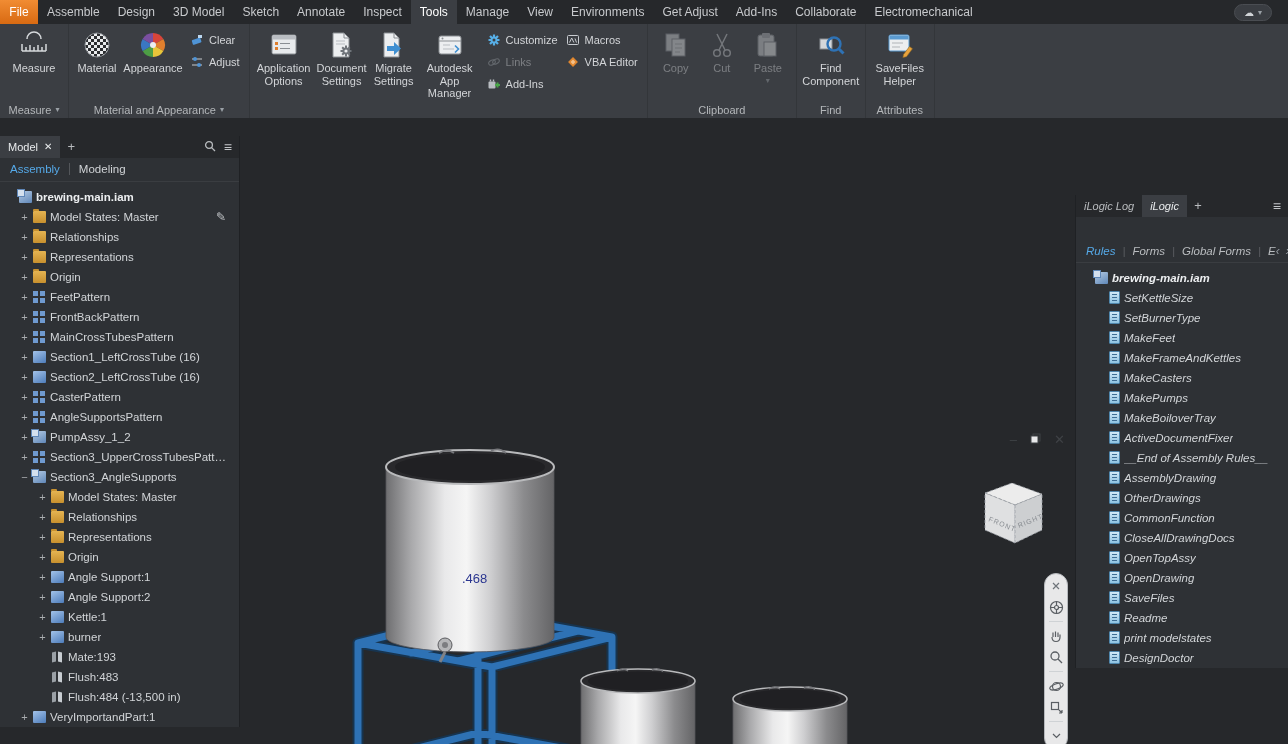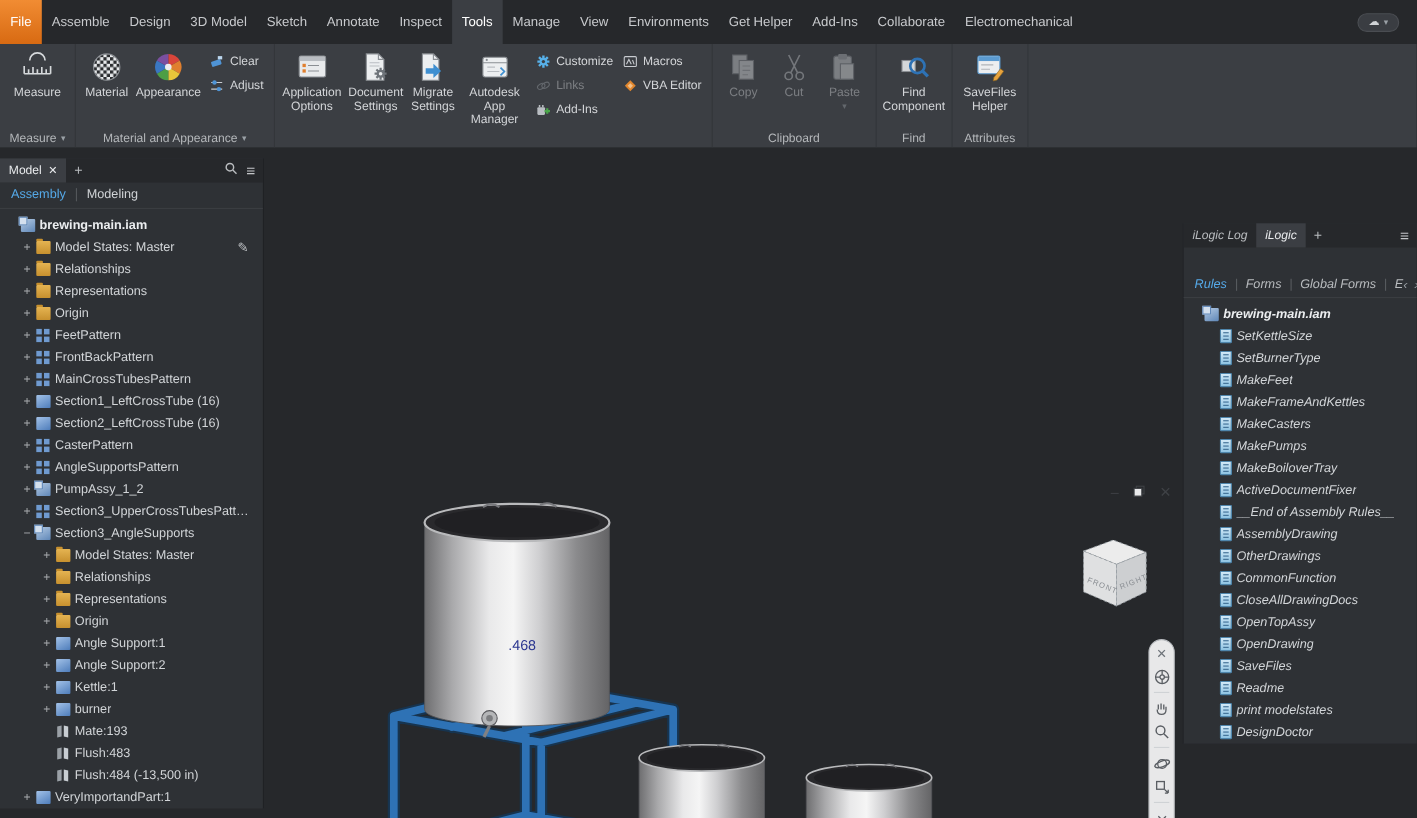--- a/index.html
+++ b/index.html
@@ -1,21 +1,21 @@
 <!DOCTYPE html>
 <html><head>
 <meta charset="utf-8">
 <style>
   * { box-sizing: border-box; margin: 0; padding: 0; }
   html,body { width:1288px; height:744px; overflow:hidden; }
   body { font-family:"Liberation Sans", sans-serif; background:#26282b; }
   .app { width:1288px; height:744px; display:flex; flex-direction:column; position:relative; overflow:hidden; }
 
   
-  .menubar { height:40px; background:#26282b; display:flex; align-items:stretch; font-size:12px; flex:none; }
+  .menubar { height:24px; background:#26282b; display:flex; align-items:stretch; font-size:12px; flex:none; }
   .file-tab { width:38px; background:linear-gradient(#f18c33,#d86a12); color:#fff; display:flex; align-items:center; justify-content:center; }
   .menu-tabs { display:flex; align-items:stretch; }
   .menu-tab { padding:0 9px; display:flex; align-items:center; color:#c8cacd; white-space:nowrap; }
   .menu-tab[data-active="true"] { background:#3b3e43; color:#ffffff; }
   .cloud-pill { margin-left:auto; margin-right:16px; align-self:center; background:#3a3d42; border:1px solid #4a4d52; border-radius:9px; height:17px; padding:0 9px; color:#d0d3d6; font-size:10px; display:flex; align-items:center; gap:4px; }
 
   
   .ribbon-row { height:94px; background:#3b3e43; display:flex; align-items:stretch; flex:none; }
   .rgroup { display:flex; flex-direction:column; border-right:1px solid #33363a; }
   .rgroup-content { flex:1; display:flex; align-items:stretch; padding:2px 5px 0 5px; }
@@ -134,21 +134,21 @@
 
         <div class="menu-tab" data-active="false">
           <span>View</span>
         </div>
 
         <div class="menu-tab" data-active="false">
           <span>Environments</span>
         </div>
 
         <div class="menu-tab" data-active="false">
-          <span>Get Helper</span>
+          <span>Get Adjust</span>
         </div>
 
         <div class="menu-tab" data-active="false">
           <span>Add-Ins</span>
         </div>
 
         <div class="menu-tab" data-active="false">
           <span>Collaborate</span>
         </div>
 

